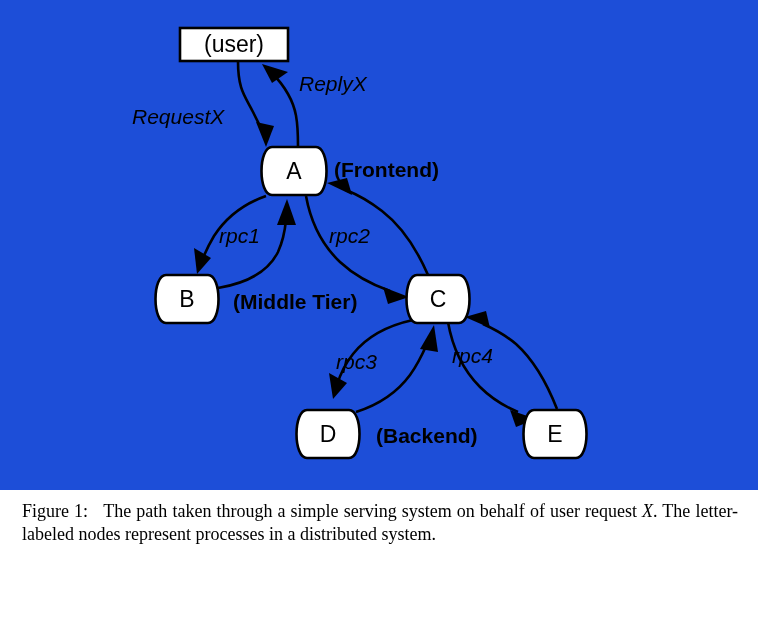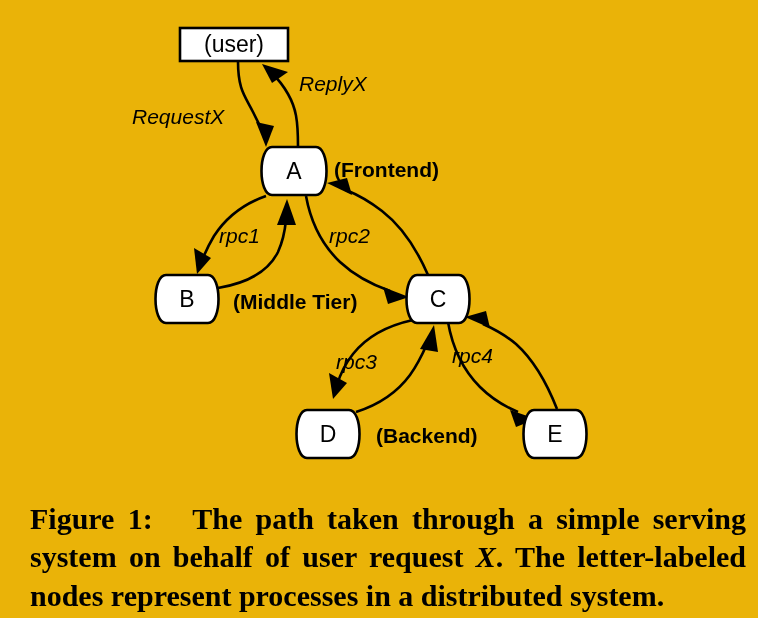--- a/index.html
+++ b/index.html
@@ -3,21 +3,21 @@
 <meta charset="utf-8">
 <style>
   html,body{margin:0;padding:0;background:#ffffff;}
   body{
     width:758px;height:618px;
     font-family:"Liberation Sans", sans-serif;
     color:#000000;
     overflow:hidden;
     position:relative;
   }
-  #figure-root{position:relative;width:758px;height:618px;background:#eab308;}
+  #figure-root{position:relative;width:758px;height:490px;background:#1d4ed8;}
 
   
   #diagram{position:absolute;left:0;top:0;width:758px;height:490px;}
   #diagram svg{display:block;}
 
   .node-label{
     font-family:"Liberation Sans", sans-serif;
     font-size:23px;
     font-weight:400;
     fill:#000;
@@ -39,26 +39,26 @@
     fill:#000;
     dominant-baseline:middle;
   }
   .edge-path{fill:none;stroke:#000;stroke-width:2.6;}
   .node-shape{fill:#fff;stroke:#000;stroke-width:2.6;}
   .arrow-head{fill:#000;stroke:none;}
 
   
   #caption{
     position:absolute;
-    left:30px;
+    left:22px;
     top:500px;
     width:716px;
     font-family:"Liberation Serif", serif;
-    font-size:30px;
-    font-weight:bold;
+    font-size:18px;
+    font-weight:normal;
     line-height:1.28;
     color:#000;
     text-align:justify;
     text-justify:inter-word;
   }
   #caption .cap-italic{font-style:italic;}
 </style>
 </head>
 <body>
 

